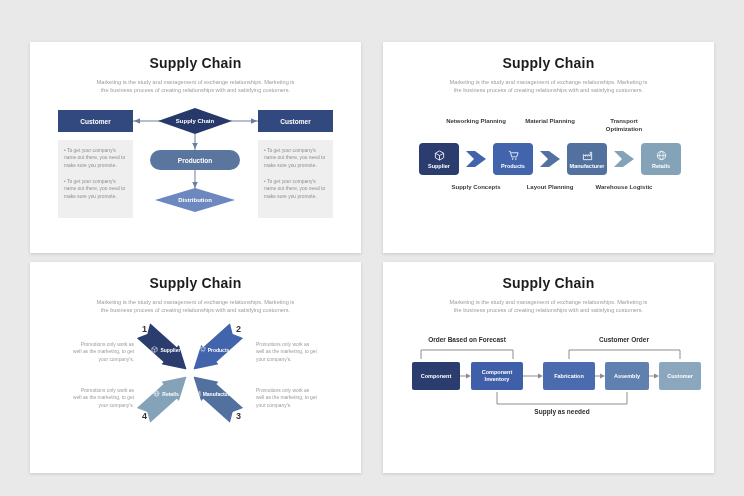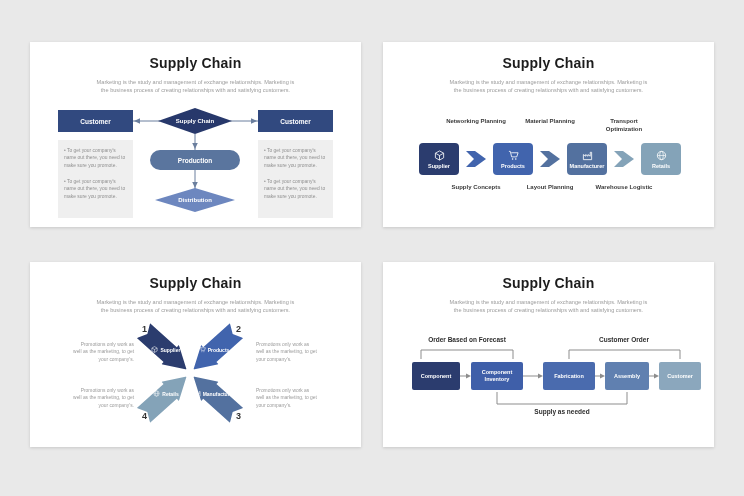--- a/index.html
+++ b/index.html
@@ -1,19 +1,19 @@
 <!DOCTYPE html>
 <html><head>
 <meta charset="utf-8">
 <style>
   * { margin:0; padding:0; box-sizing:border-box; }
   html,body { width:744px; height:496px; }
   body { background:#e9e9e9; font-family:"Liberation Sans", sans-serif; overflow:hidden; }
   .canvas { position:relative; width:744px; height:496px; }
-  .slide { position:absolute; width:331px; height:185px; background:#ffffff; box-shadow:0 1px 3px rgba(0,0,0,.15); }
+  .slide { position:absolute; width:331px; height:211px; background:#ffffff; box-shadow:0 1px 3px rgba(0,0,0,.15); }
   #slide1 { left:30px;  top:42px; }
   #slide2 { left:383px; top:42px; }
   #slide3 { left:30px;  top:262px; }
   #slide4 { left:383px; top:262px; }
 
   .slide-title { position:absolute; top:13px; left:0; width:100%; text-align:center;
                  font-size:14px; font-weight:bold; color:#1c1c1c; letter-spacing:.2px; }
   .slide-sub   { position:absolute; top:36px; left:62px; right:62px; text-align:center;
                  font-size:5.6px; color:#9c9c9c; line-height:1.45; }
 

